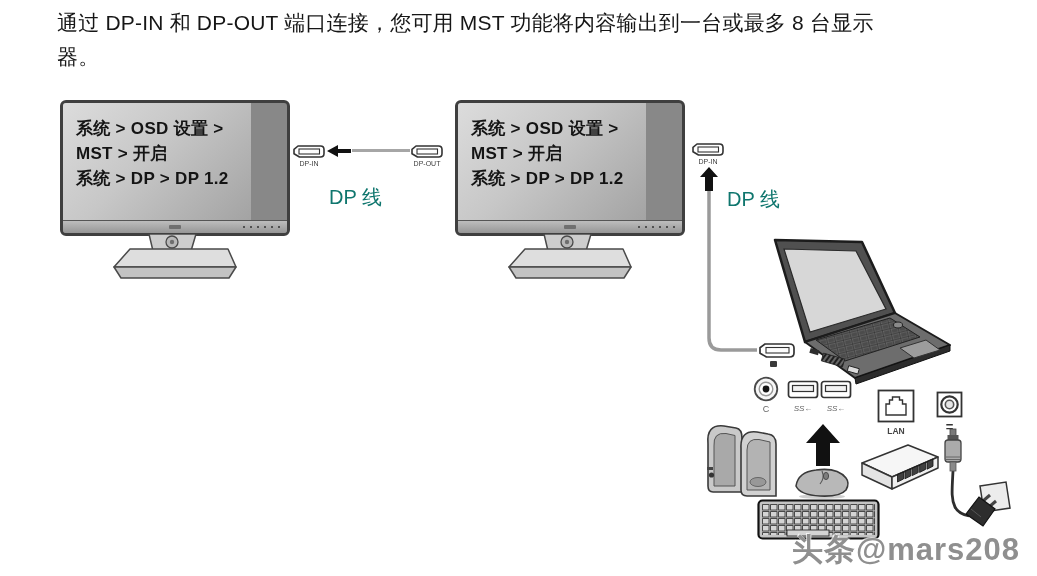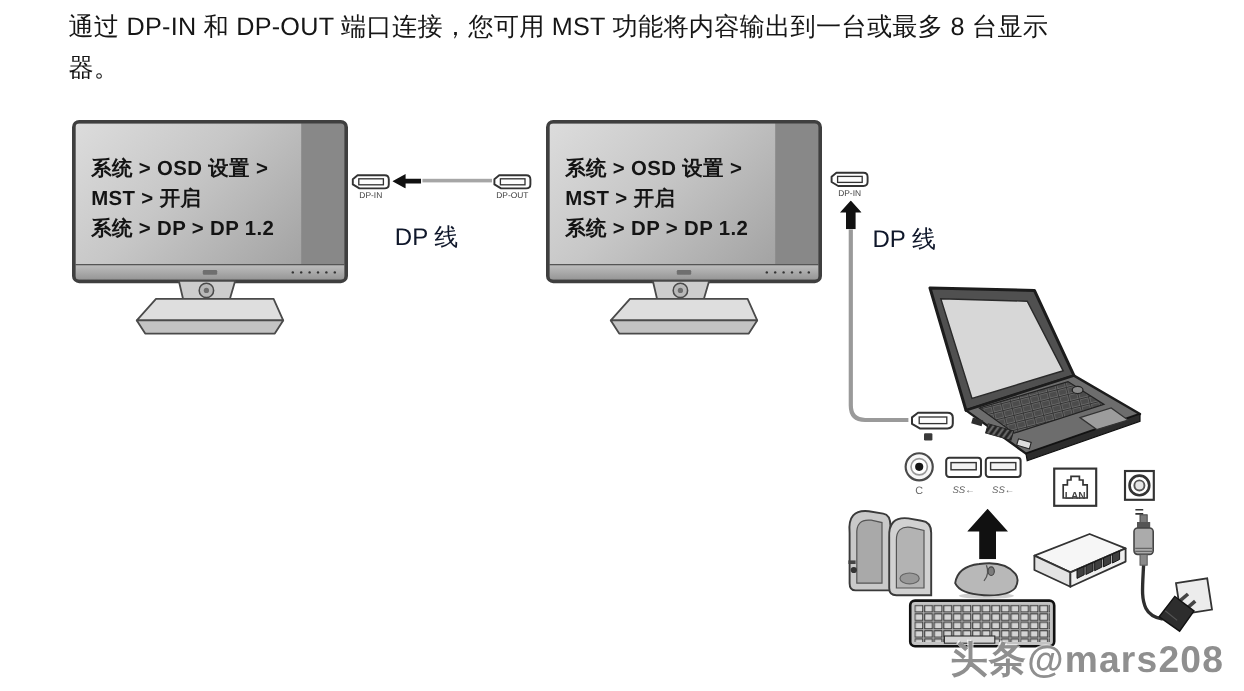--- a/index.html
+++ b/index.html
@@ -12,33 +12,33 @@
   .abs{position:absolute;}
 
   
   .intro{left:57px;top:6px;font-size:21px;line-height:34px;color:var(--text);letter-spacing:.2px;}
 
   
   .monitor{top:100px;width:230px;height:182px;}
   .monitor-frame{position:absolute;left:0;top:0;width:230px;height:136px;border:3px solid var(--frame);border-radius:6px;overflow:hidden;background:#888;}
   .screen{position:absolute;left:0;top:0;width:188px;height:117px;
           background:linear-gradient(135deg,#dcdcdc 0%,#c7c7c7 45%,#a3a3a3 100%);
-          padding:25px 0 0 13px;}
+          padding:13px 0 0 13px;}
   .osd{font-size:17px;font-weight:bold;color:#141414;line-height:25px;letter-spacing:.3px;white-space:nowrap;}
   .osd.gap{}
   .bezel{position:absolute;left:0;top:117px;width:224px;height:13px;
          background:linear-gradient(#bdbdbd,#969696);border-top:1px solid #555;}
   .bezel .logo{position:absolute;left:50%;top:4px;width:12px;height:4px;margin-left:-6px;background:#6f6f6f;border-radius:1px;display:block;}
   .bezel .dots{position:absolute;right:7px;top:5px;display:flex;gap:5px;}
   .bezel .dots i{width:2px;height:2px;background:#333;border-radius:50%;display:block;}
   .stand{position:absolute;left:0;top:134px;}
 
   
   .tag{font-size:7px;color:#3c3c3c;text-align:center;letter-spacing:0;line-height:8px;white-space:nowrap;}
-  .dp-cable-label{font-size:20px;color:#0f172a;white-space:nowrap;}
+  .dp-cable-label{font-size:20px;color:#0f766e;white-space:nowrap;}
   .port-label{text-align:center;color:#666;}
   .cable-line{background:#a6a6a6;height:3px;}
   .dark-dot{background:#3a3a3a;border-radius:1px;}
 
   .watermark{left:792px;top:529px;font-size:31px;font-weight:bold;color:var(--watermark);
              letter-spacing:1px;z-index:9;white-space:nowrap;
              text-shadow:-1px -1px 0 rgba(255,255,255,.75),1px 1px 0 rgba(255,255,255,.75);text-align:center;}
   svg{display:block;}
 </style>
 </head>
@@ -191,21 +191,21 @@
   <svg class="abs" style="left:820px;top:380px;" width="32" height="19" viewBox="0 0 32 19">
     <rect x="1.5" y="1.5" width="29" height="16" rx="2.5" fill="#fff" stroke="#333" stroke-width="1.7"></rect>
     <rect x="5.5" y="5.5" width="21" height="6" fill="#f2f2f2" stroke="#333" stroke-width="1.2"></rect>
   </svg>
   <div class="abs port-label" style="left:820px;top:404px;width:32px;font-size:8px;font-style:italic;">SS←</div>
 
   <svg class="abs" style="left:877px;top:389px;" width="38" height="34" viewBox="0 0 38 34">
     <rect x="1.5" y="1.5" width="35" height="31" fill="#fff" stroke="#333" stroke-width="1.8"></rect>
     <path d="M9,26 V15 H12.5 V11 H15.5 V8 H22.5 V11 H25.5 V15 H29 V26 Z" fill="none" stroke="#333" stroke-width="1.4"></path>
   </svg>
-  <div class="abs port-label" style="left:877px;top:408px;width:38px;font-size:8.5px;font-weight:bold;color:#444;">LAN</div>
+  <div class="abs port-label" style="left:877px;top:426px;width:38px;font-size:8.5px;font-weight:bold;color:#444;">LAN</div>
 
   <svg class="abs" style="left:936px;top:391px;" width="27" height="27" viewBox="0 0 27 27">
     <rect x="1.5" y="1.5" width="24" height="24" fill="#fff" stroke="#333" stroke-width="1.8"></rect>
     <circle cx="13.5" cy="13.5" r="8.2" fill="#fff" stroke="#333" stroke-width="2.2"></circle>
     <circle cx="13.5" cy="13.5" r="4.2" fill="#e6e6e6" stroke="#555" stroke-width="1.6"></circle>
   </svg>
   <div class="abs port-label" style="left:936px;top:419px;width:27px;font-size:13px;font-weight:bold;color:#333;">=</div>
 
   <svg class="abs" style="left:702px;top:418px;" width="82" height="82" viewBox="0 0 82 82">
     <path d="M6,26 Q4,6 22,8 L34,10 Q40,11 40,20 L40,74 L11,74 Q6,74 6,68 Z" fill="#c9c9c9" stroke="#3a3a3a" stroke-width="1.6"></path>

